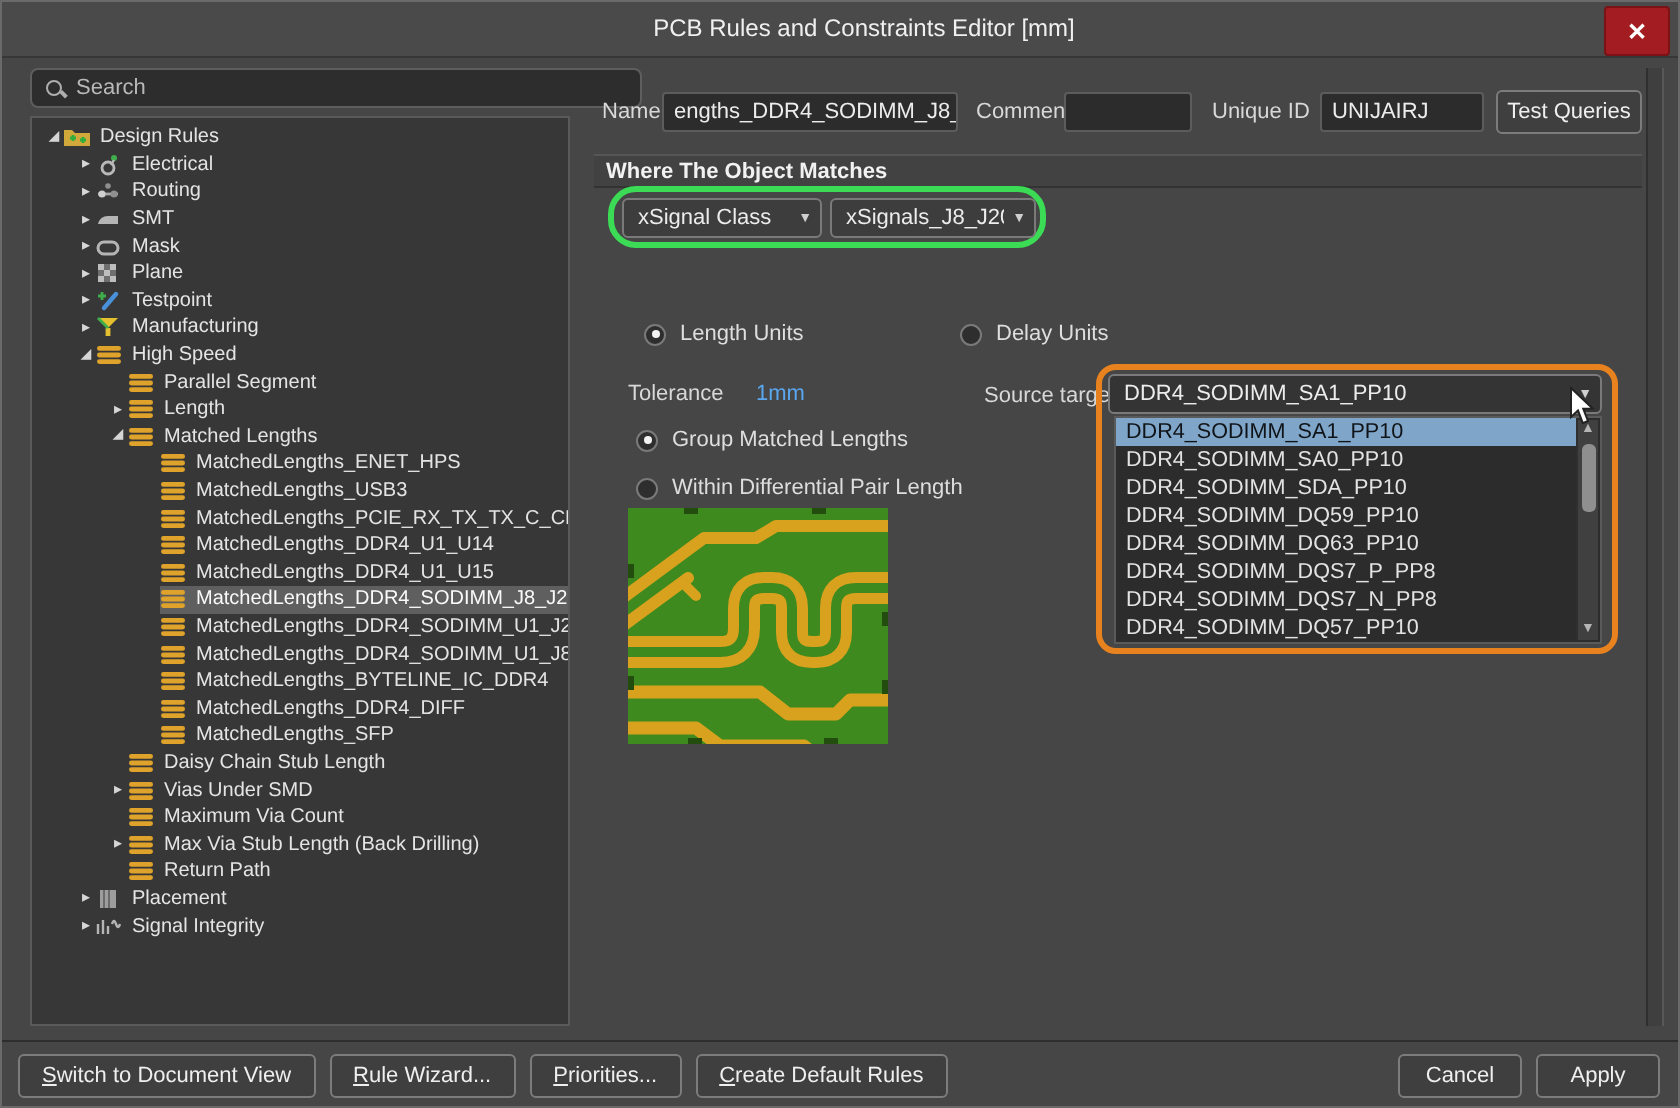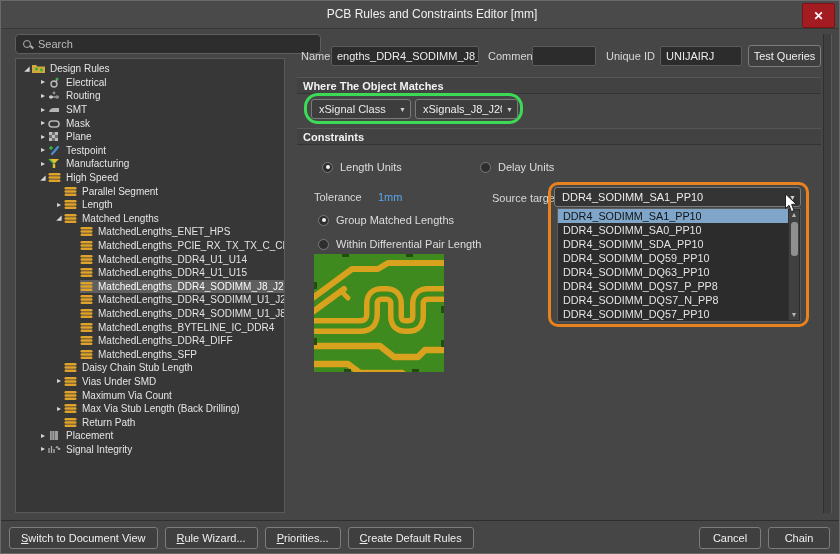--- a/index.html
+++ b/index.html
@@ -271,20 +271,35 @@
         <span class="sel-wrap">
           <span class="ticon">
             <svg width="13" height="11">
               <g fill="#dfa32b">
                 <rect x="0.5" y="1" width="12" height="2.4" rx="1.2"></rect>
                 <rect x="0.5" y="4.3" width="12" height="2.4" rx="1.2"></rect>
                 <rect x="0.5" y="7.6" width="12" height="2.4" rx="1.2"></rect>
               </g>
             </svg>
           </span>
+          <span class="lbl">MatchedLengths_USB3</span>
+        </span>
+      </div>
+      <div class="trow" style="padding-left: 54px;">
+        <span class="arrow"></span>
+        <span class="sel-wrap">
+          <span class="ticon">
+            <svg width="13" height="11">
+              <g fill="#dfa32b">
+                <rect x="0.5" y="1" width="12" height="2.4" rx="1.2"></rect>
+                <rect x="0.5" y="4.3" width="12" height="2.4" rx="1.2"></rect>
+                <rect x="0.5" y="7.6" width="12" height="2.4" rx="1.2"></rect>
+              </g>
+            </svg>
+          </span>
           <span class="lbl">MatchedLengths_PCIE_RX_TX_TX_C_CLK</span>
         </span>
       </div>
       <div class="trow" style="padding-left: 54px;">
         <span class="arrow"></span>
         <span class="sel-wrap">
           <span class="ticon">
             <svg width="13" height="11">
               <g fill="#dfa32b">
                 <rect x="0.5" y="1" width="12" height="2.4" rx="1.2"></rect>
@@ -523,23 +538,20 @@
   <div class="ring green" style="left:303px;top:92px;width:219px;height:31px;"></div>
   <div class="combo" style="left:310px;top:98px;width:100px;">
     <span class="cval">xSignal Class</span>
     <span class="carrow">▼</span>
   </div>
   <div class="combo" style="left:414px;top:98px;width:103px;">
     <span class="cval">xSignals_J8_J20</span>
     <span class="carrow">▼</span>
   </div>
 
-  <div class="section-strip" style="top:127px;">
-    <span>Constraints</span>
-  </div>
 
   <div class="radio-row" style="left:321px;top:160px;">
     <span class="radio on"></span>
     <span class="rlbl">Length Units</span>
   </div>
   <div class="radio-row" style="left:479px;top:160px;">
     <span class="radio"></span>
     <span class="rlbl">Delay Units</span>
   </div>
 
@@ -618,16 +630,16 @@
   <div class="footer-sep"></div>
   <div class="footer-left" id="footer-left">
       <div class="btn"><u>S</u>witch to Document View</div>
       <div class="btn"><u>R</u>ule Wizard...</div>
       <div class="btn"><u>P</u>riorities...</div>
       <div class="btn"><u>C</u>reate Default Rules</div>
     </div>
   <div class="footer-right" id="footer-right">
       <div class="btn focused">OK</div>
       <div class="btn">Cancel</div>
-      <div class="btn">Chain</div>
+      <div class="btn">Apply</div>
     </div>
 
 </div>
 
 </body></html>

